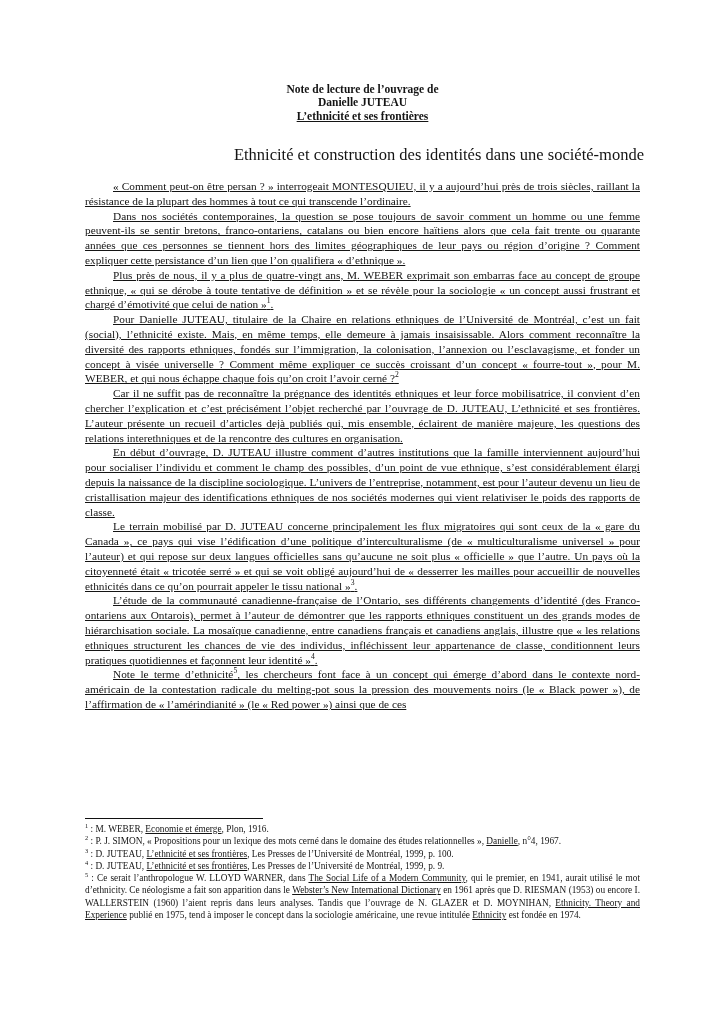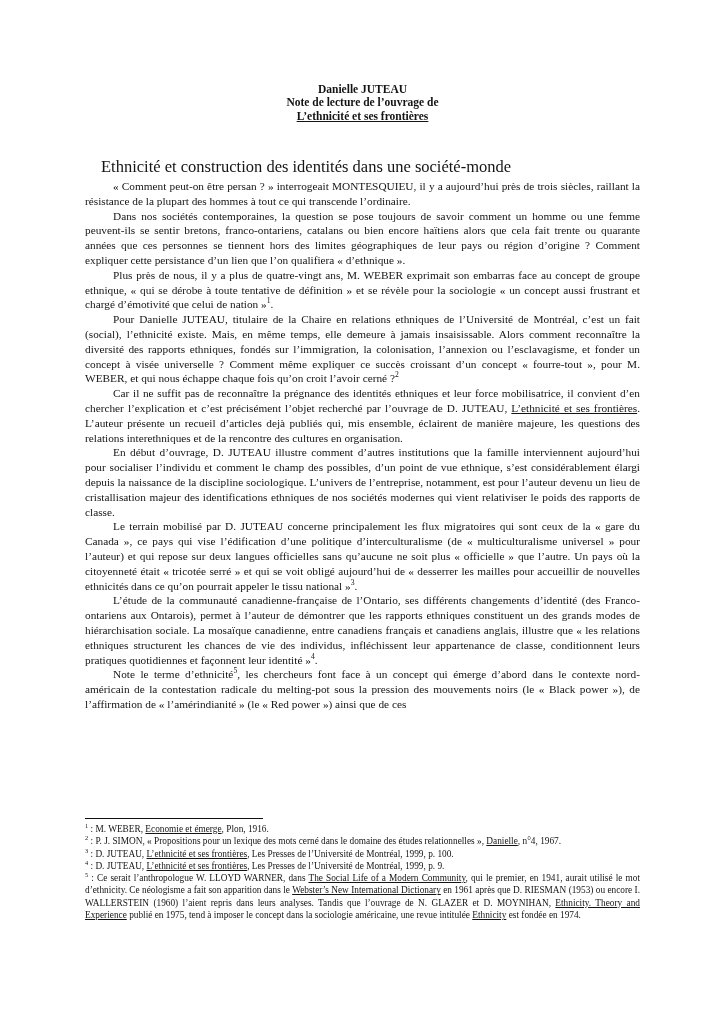--- a/index.html
+++ b/index.html
@@ -27,36 +27,37 @@
     line-height: 13.4px;
   }
   .header .book-title {
     text-decoration: underline;
   }
   .title {
     position: absolute;
     top: 141px;
     left: 85px;
     width: 555px;
-    margin: 16px;
-    text-align: left;
+    margin: 4px;
+    text-align: right;
     font-weight: normal;
     font-size: 16.5px;
     line-height: 20px;
   }
   .body-text {
     position: absolute;
     top: 179px;
     left: 85px;
     width: 555px;
     height: 638px;
     overflow: hidden;
     font-size: 11.3px;
     line-height: 14.8px;
     text-align: justify;
+    text-decoration: underline;
   }
   .body-text p.para {
     margin: 0;
     text-indent: 28px;
   }
   .footnotes {
     position: absolute;
     top: 818px;
     left: 85px;
     width: 555px;
@@ -81,22 +82,22 @@
     line-height: 0;
     vertical-align: super;
   }
 </style>
 </head>
 <body>
 
 <div class="page">
 
   <div class="header">
+    <div>Note de lecture de l’ouvrage de</div>
     <div>Danielle JUTEAU</div>
-    <div>Note de lecture de l’ouvrage de</div>
     <div class="book-title">L’ethnicité et ses frontières</div>
   </div>
 
   <h1 class="title">Ethnicité et construction des identités dans une société-monde</h1>
 
   <div class="body-text">
     <p class="para"><span>« Comment peut-on être persan ? » interrogeait MONTESQUIEU, il y a aujourd’hui près de trois siècles, raillant la résistance de la plupart des hommes à tout ce qui transcende l’ordinaire.</span></p>
     <p class="para"><span>Dans nos sociétés contemporaines, la question se pose toujours de savoir comment un homme ou une femme peuvent-ils se sentir bretons, franco-ontariens, catalans ou bien encore haïtiens alors que cela fait trente ou quarante années que ces personnes se tiennent hors des limites géographiques de leur pays ou région d’origine ? Comment expliquer cette persistance d’un lien que l’on qualifiera « d’ethnique ».</span></p>
     <p class="para"><span>Plus près de nous, il y a plus de quatre-vingt ans, M. WEBER exprimait son embarras face au concept de groupe ethnique, « qui se dérobe à toute tentative de définition » et se révèle pour la sociologie « un concept aussi frustrant et chargé d’émotivité que celui de nation »</span><sup>1</sup><span>.</span></p>
     <p class="para"><span>Pour Danielle JUTEAU, titulaire de la Chaire en relations ethniques de l’Université de Montréal, c’est un fait (social), l’ethnicité existe. Mais, en même temps, elle demeure à jamais insaisissable. Alors comment reconnaître la diversité des rapports ethniques, fondés sur l’immigration, la colonisation, l’annexion ou l’esclavagisme, et fonder un concept à visée universelle ? Comment même expliquer ce succès croissant d’un concept « fourre-tout », pour M. WEBER, et qui nous échappe chaque fois qu’on croit l’avoir cerné ?</span><sup>2</sup></p>

